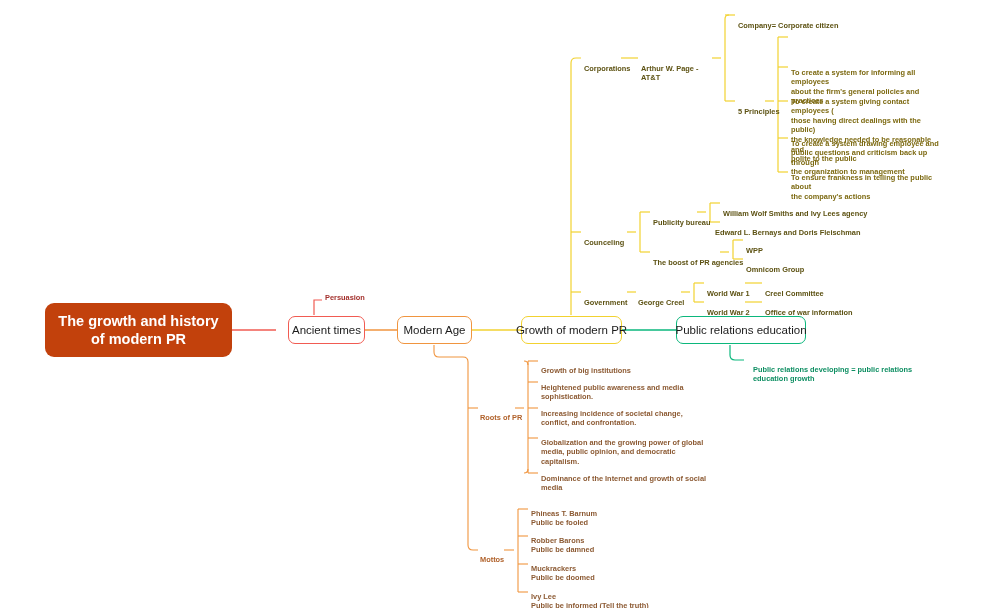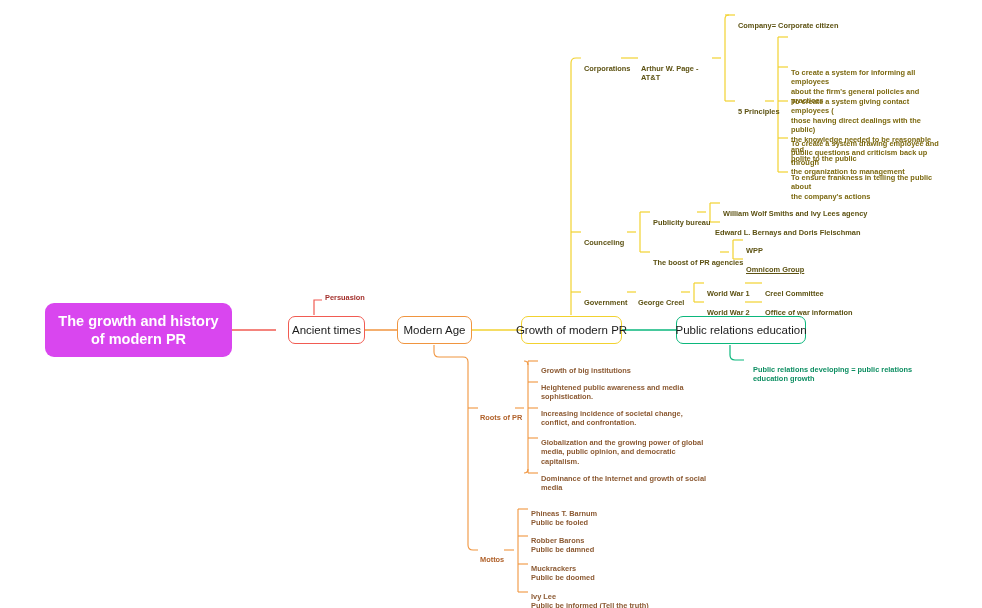--- a/index.html
+++ b/index.html
@@ -10,21 +10,21 @@
     overflow:hidden;
     position:relative;
   }
   #canvas{position:absolute;left:0;top:0;width:982px;height:608px;}
   svg.links{position:absolute;left:0;top:0;width:982px;height:608px;pointer-events:none;}
 
   .node{position:absolute;box-sizing:border-box;display:flex;align-items:center;justify-content:center;}
 
   
   .root{
-    background:#d946ef;color:#ffffff;border-radius:9px;
+    background:#c2410c;color:#ffffff;border-radius:9px;
     font-weight:bold;font-size:14.5px;line-height:18px;text-align:center;
     padding:0 10px;
   }
   
   .box{
     background:#ffffff;border-radius:7px;border:1.6px solid #ccc;
     font-size:11.5px;color:#1b1b1b;padding:0 10px;white-space:nowrap;
   }
   .box.red{border-color:#f15b52;}
   .box.orange{border-color:#f0953f;}
@@ -232,21 +232,21 @@
   </div>
   <div class="leaf yellow-m" style="left:715px;top:218px;width:175px;">
     <span>Edward L. Bernays and Doris Fleischman</span>
   </div>
   <div class="leaf yellow-m" style="left:653px;top:248px;width:100px;">
     <span>The boost of PR agencies</span>
   </div>
   <div class="leaf yellow-m" style="left:746px;top:236px;width:120px;">
     <span>WPP</span>
   </div>
-  <div class="leaf yellow-m" style="left:746px;top:255px;width:120px;text-decoration:underline;">
+  <div class="leaf yellow-m" style="left:746px;top:255px;width:120px;">
     <span>Omnicom Group</span>
   </div>
 
   <div class="leaf yellow-m" style="left:584px;top:288px;width:50px;">
     <span>Government</span>
   </div>
   <div class="leaf yellow-m" style="left:638px;top:288px;width:55px;">
     <span>George Creel</span>
   </div>
   <div class="leaf yellow-m" style="left:707px;top:279px;width:50px;">

